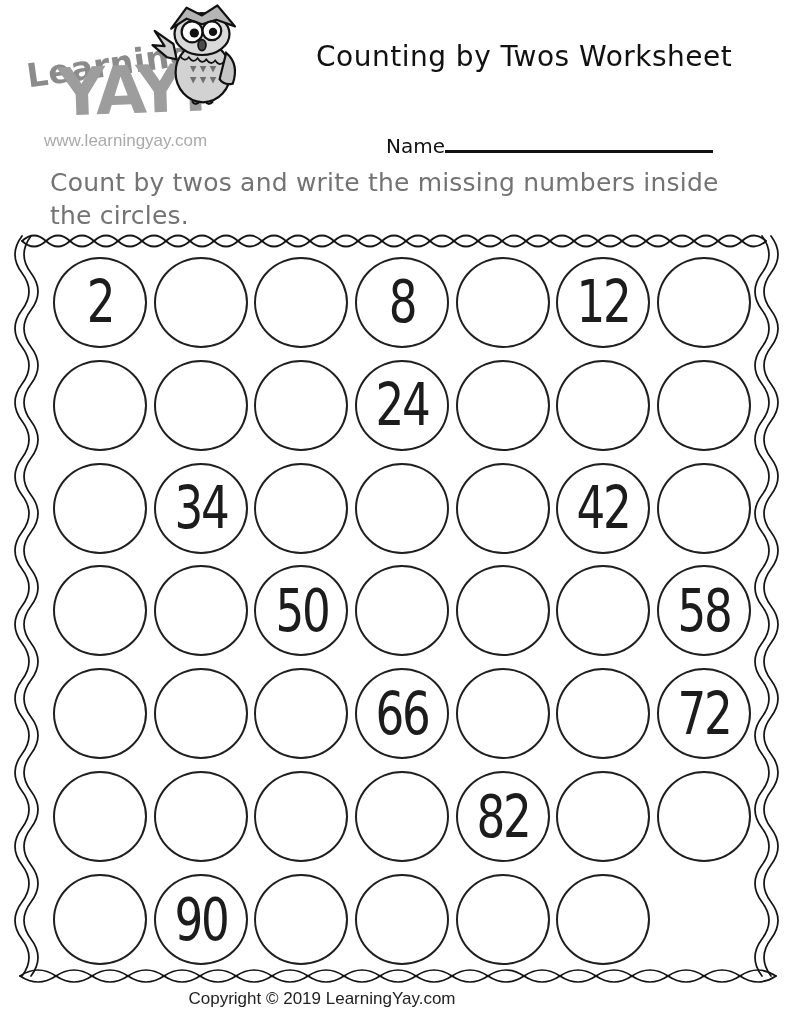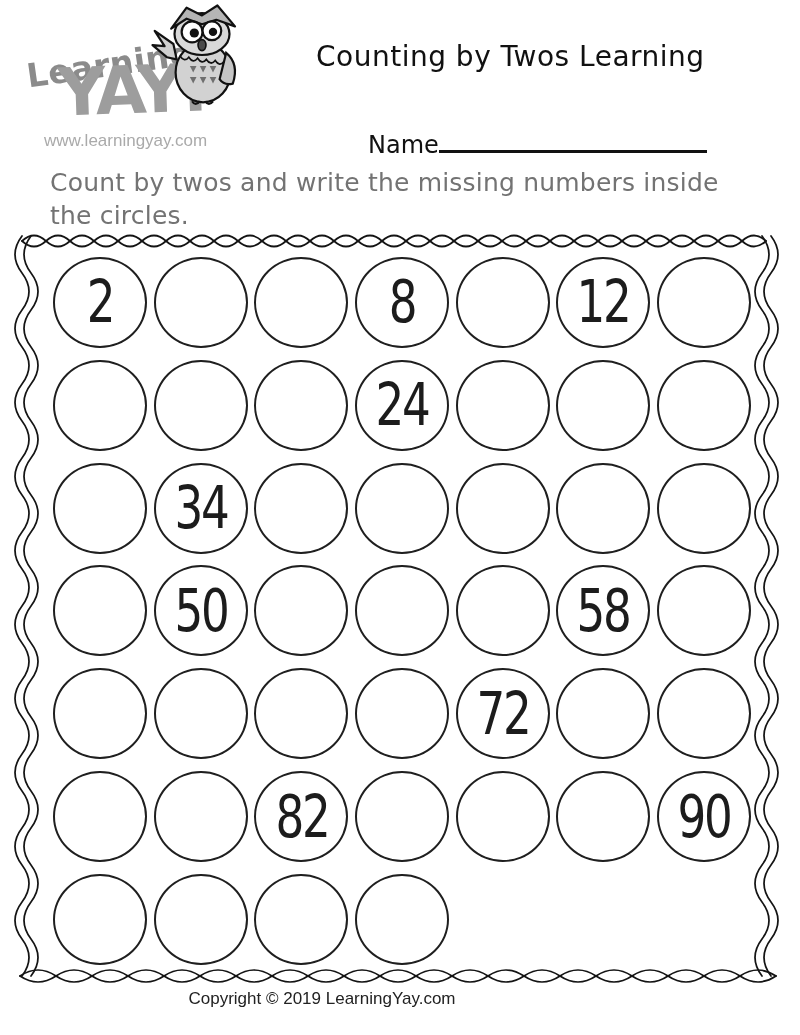--- a/index.html
+++ b/index.html
@@ -21,21 +21,21 @@
     position:absolute;left:44px;top:131px;font-size:17px;color:#aaaaaa;
     font-family:"Liberation Sans",sans-serif;white-space:nowrap;
   }
   .owl{position:absolute;left:146px;top:0px;width:112px;height:110px;}
   
   .title{
     position:absolute;left:316px;top:40px;font-size:28px;color:#111;
     white-space:nowrap;letter-spacing:0.5px;
   }
   .name-row{
-    position:absolute;left:368px;top:124px;font-size:24px;color:#111;white-space:nowrap;
+    position:absolute;left:386px;top:124px;font-size:20px;color:#111;white-space:nowrap;
   }
   .name-line{
     display:inline-block;width:268px;border-bottom:3px solid #111;
     height:26px;vertical-align:baseline;
   }
   
   .instructions{
     position:absolute;left:50px;top:166px;width:700px;font-size:25px;
     line-height:1.32;color:#737373;letter-spacing:0.2px;
   }
@@ -95,21 +95,21 @@
       <polygon points="39,70 45,70 42,76"></polygon>
         <polygon points="48,70 54,70 51,76"></polygon>
         <polygon points="57,70 63,70 60,76"></polygon>
     </g>
 
     <path d="M41,92 q3,5 7,0 M53,92 q3,5 7,0" fill="none" stroke="#111" stroke-width="2"></path>
   </svg>
   <div class="logo-site">www.learningyay.com</div>
 </div>
 
-<div class="title">Counting by Twos Learning</div>
+<div class="title">Counting by Twos Worksheet</div>
 <div class="name-row">
   <span>Name</span><span class="name-line"></span>
 </div>
 
 <div class="instructions">Count by twos and write the missing numbers inside the circles.</div>
 
 <svg class="frame-svg" id="frame-svg" viewBox="0 0 800 1035">
     <path d="M 22 241 q 12 -11 24 0 q 12 11 24 0 q 12 -11 24 0 q 12 11 24 0 q 12 -11 24 0 q 12 11 24 0 q 12 -11 24 0 q 12 11 24 0 q 12 -11 24 0 q 12 11 24 0 q 12 -11 24 0 q 12 11 24 0 q 12 -11 24 0 q 12 11 24 0 q 12 -11 24 0 q 12 11 24 0 q 12 -11 24 0 q 12 11 24 0 q 12 -11 24 0 q 12 11 24 0 q 12 -11 24 0 q 12 11 24 0 q 12 -11 24 0 q 12 11 24 0 q 12 -11 24 0 q 12 11 24 0 q 12 -11 24 0 q 12 11 24 0 q 12 -11 24 0 q 12 11 24 0 q 12 -11 24 0" fill="none" stroke="#141414" stroke-width="1.7" stroke-linecap="round"></path>
     <path d="M 22 241 q 12 11 24 0 q 12 -11 24 0 q 12 11 24 0 q 12 -11 24 0 q 12 11 24 0 q 12 -11 24 0 q 12 11 24 0 q 12 -11 24 0 q 12 11 24 0 q 12 -11 24 0 q 12 11 24 0 q 12 -11 24 0 q 12 11 24 0 q 12 -11 24 0 q 12 11 24 0 q 12 -11 24 0 q 12 11 24 0 q 12 -11 24 0 q 12 11 24 0 q 12 -11 24 0 q 12 11 24 0 q 12 -11 24 0 q 12 11 24 0 q 12 -11 24 0 q 12 11 24 0 q 12 -11 24 0 q 12 11 24 0 q 12 -11 24 0 q 12 11 24 0 q 12 -11 24 0 q 12 11 24 0" fill="none" stroke="#141414" stroke-width="1.7" stroke-linecap="round"></path>
     <path d="M 20 976 q 18 -12 36 0 q 18 12 36 0 q 18 -12 36 0 q 18 12 36 0 q 18 -12 36 0 q 18 12 36 0 q 18 -12 36 0 q 18 12 36 0 q 18 -12 36 0 q 18 12 36 0 q 18 -12 36 0 q 18 12 36 0 q 18 -12 36 0 q 18 12 36 0 q 18 -12 36 0 q 18 12 36 0 q 18 -12 36 0 q 18 12 36 0 q 18 -12 36 0 q 18 12 36 0 q 18 -12 36 0" fill="none" stroke="#141414" stroke-width="1.7" stroke-linecap="round"></path>
@@ -182,20 +182,25 @@
     <div class="cell">
       <div class="circle"></div>
     </div>
     <div class="cell">
       <div class="circle"></div>
     </div>
     <div class="cell">
       <div class="circle"></div>
     </div>
     <div class="cell">
+      <div class="circle">
+        <span>42</span>
+      </div>
+    </div>
+    <div class="cell">
       <div class="circle"></div>
     </div>
     <div class="cell">
       <div class="circle"></div>
     </div>
     <div class="cell">
       <div class="circle"></div>
     </div>
     <div class="cell">
       <div class="circle">
@@ -217,20 +222,25 @@
       </div>
     </div>
     <div class="cell">
       <div class="circle"></div>
     </div>
     <div class="cell">
       <div class="circle"></div>
     </div>
     <div class="cell">
       <div class="circle"></div>
+    </div>
+    <div class="cell">
+      <div class="circle">
+        <span>66</span>
+      </div>
     </div>
     <div class="cell">
       <div class="circle"></div>
     </div>
     <div class="cell">
       <div class="circle"></div>
     </div>
     <div class="cell">
       <div class="circle">
         <span>72</span>

